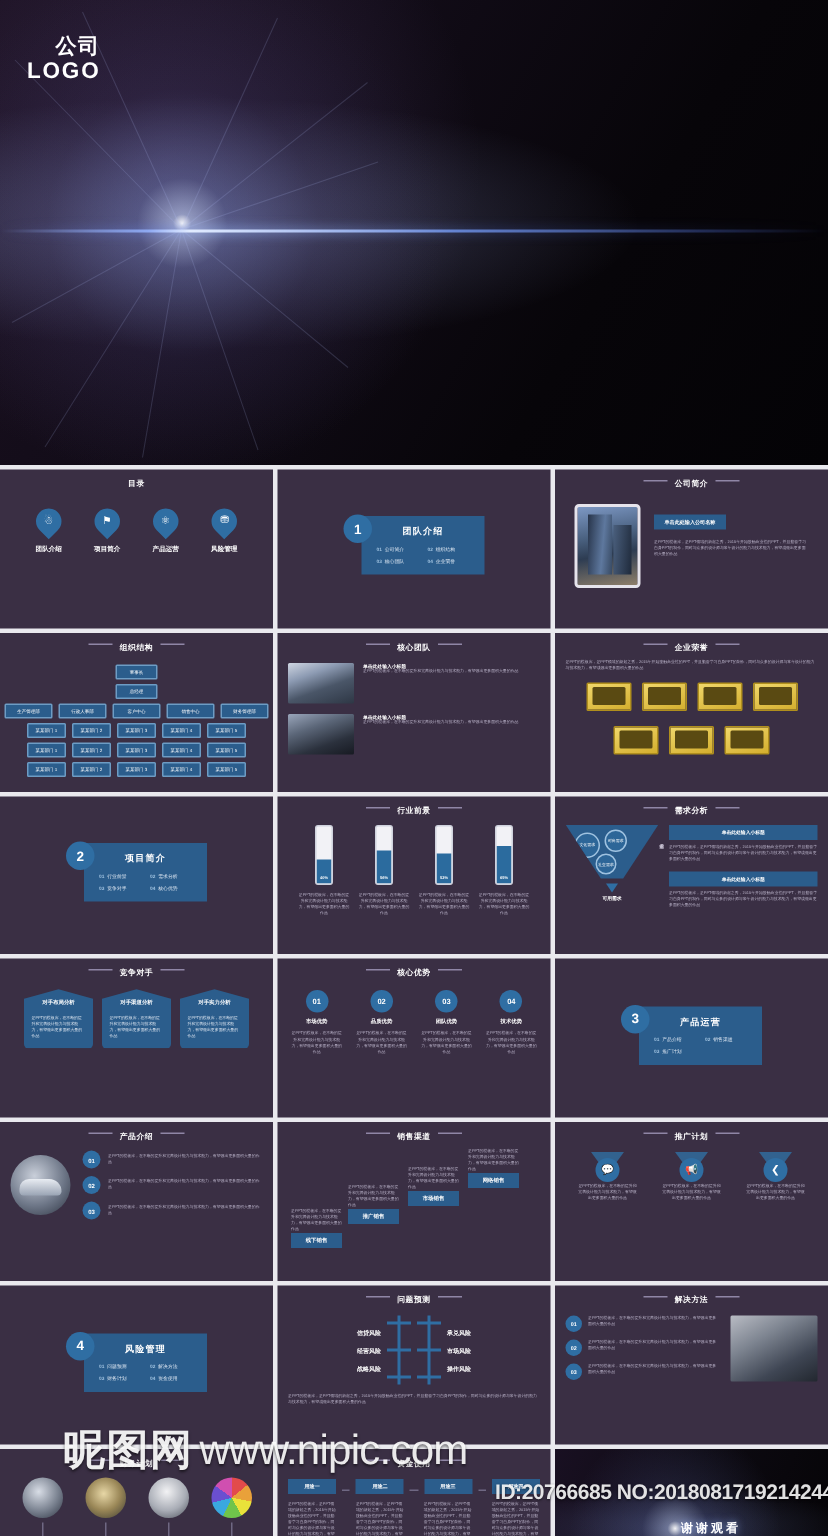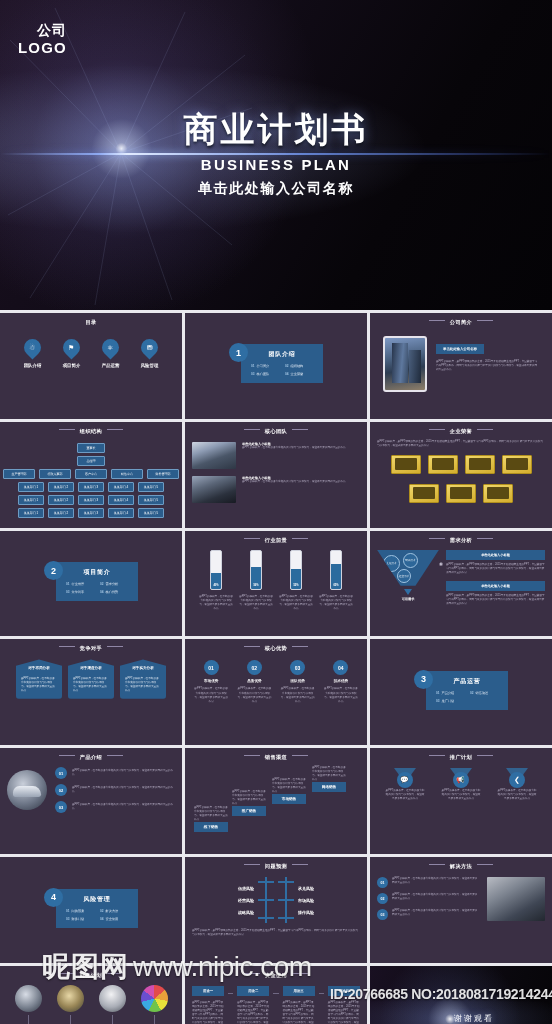--- a/index.html
+++ b/index.html
@@ -190,21 +190,21 @@
   .cap-link { width:6px; height:1px; background:#6f6883; align-self:flex-start; margin-top:7px; }
 
   
   .thanks {
     background:
       radial-gradient(circle at 44% 50%, rgba(255,255,255,0.95) 0px, rgba(190,205,250,0.45) 5px, rgba(110,125,200,0.18) 22px, rgba(0,0,0,0) 70px),
       radial-gradient(ellipse 170px 40px at 44% 50%, rgba(150,175,255,0.22), rgba(0,0,0,0) 70%),
       linear-gradient(110deg,#191022 0%,#0d0a12 45%,#050406 100%);
     display:flex; align-items:center; justify-content:center;
   }
-  .thanks .tk { font-size:8px; font-weight:normal; color:#fff; letter-spacing:2px; text-shadow:0 0 6px rgba(150,180,255,.7); margin-left:26px; }
+  .thanks .tk { font-size:8px; font-weight:bold; color:#fff; letter-spacing:2px; text-shadow:0 0 6px rgba(150,180,255,.7); margin-left:26px; }
 
   
   .wm {
     position:absolute; left:0; bottom:38px; width:100%;
     display:flex; align-items:center; gap:4px; padding-left:6px;
     pointer-events:none; user-select:none;
   }
   .wm-cn { font-size:28px; font-weight:bold; color:rgba(255,255,255,.92); letter-spacing:1px;
            text-shadow:0 1px 2px rgba(0,0,0,.55); font-family:"DejaVu Sans",sans-serif;margin-left:36px; }
   .wm-url { font-size:28px; font-weight:normal; color:rgba(255,255,255,.9); letter-spacing:-0.5px;
@@ -234,25 +234,20 @@
     </g>
   </svg>
   <div class="streak2"></div>
   <div class="streak"></div>
 
   <div class="logo">
     <div class="l1">公司</div>
     <div class="l2">LOGO</div>
   </div>
 
-  <div class="cover-title-wrap">
-    <div class="c-title">商业计划书</div>
-    <div class="c-sub">BUSINESS PLAN</div>
-    <div class="c-sub2">单击此处输入公司名称</div>
-  </div>
 </div>
 
 <div class="grid">
 
   <div class="slide">
     <div class="s-title">目录</div>
     <div class="toc-row">
       <div class="toc-item">
         <div class="pin">
             <span>☃</span>

